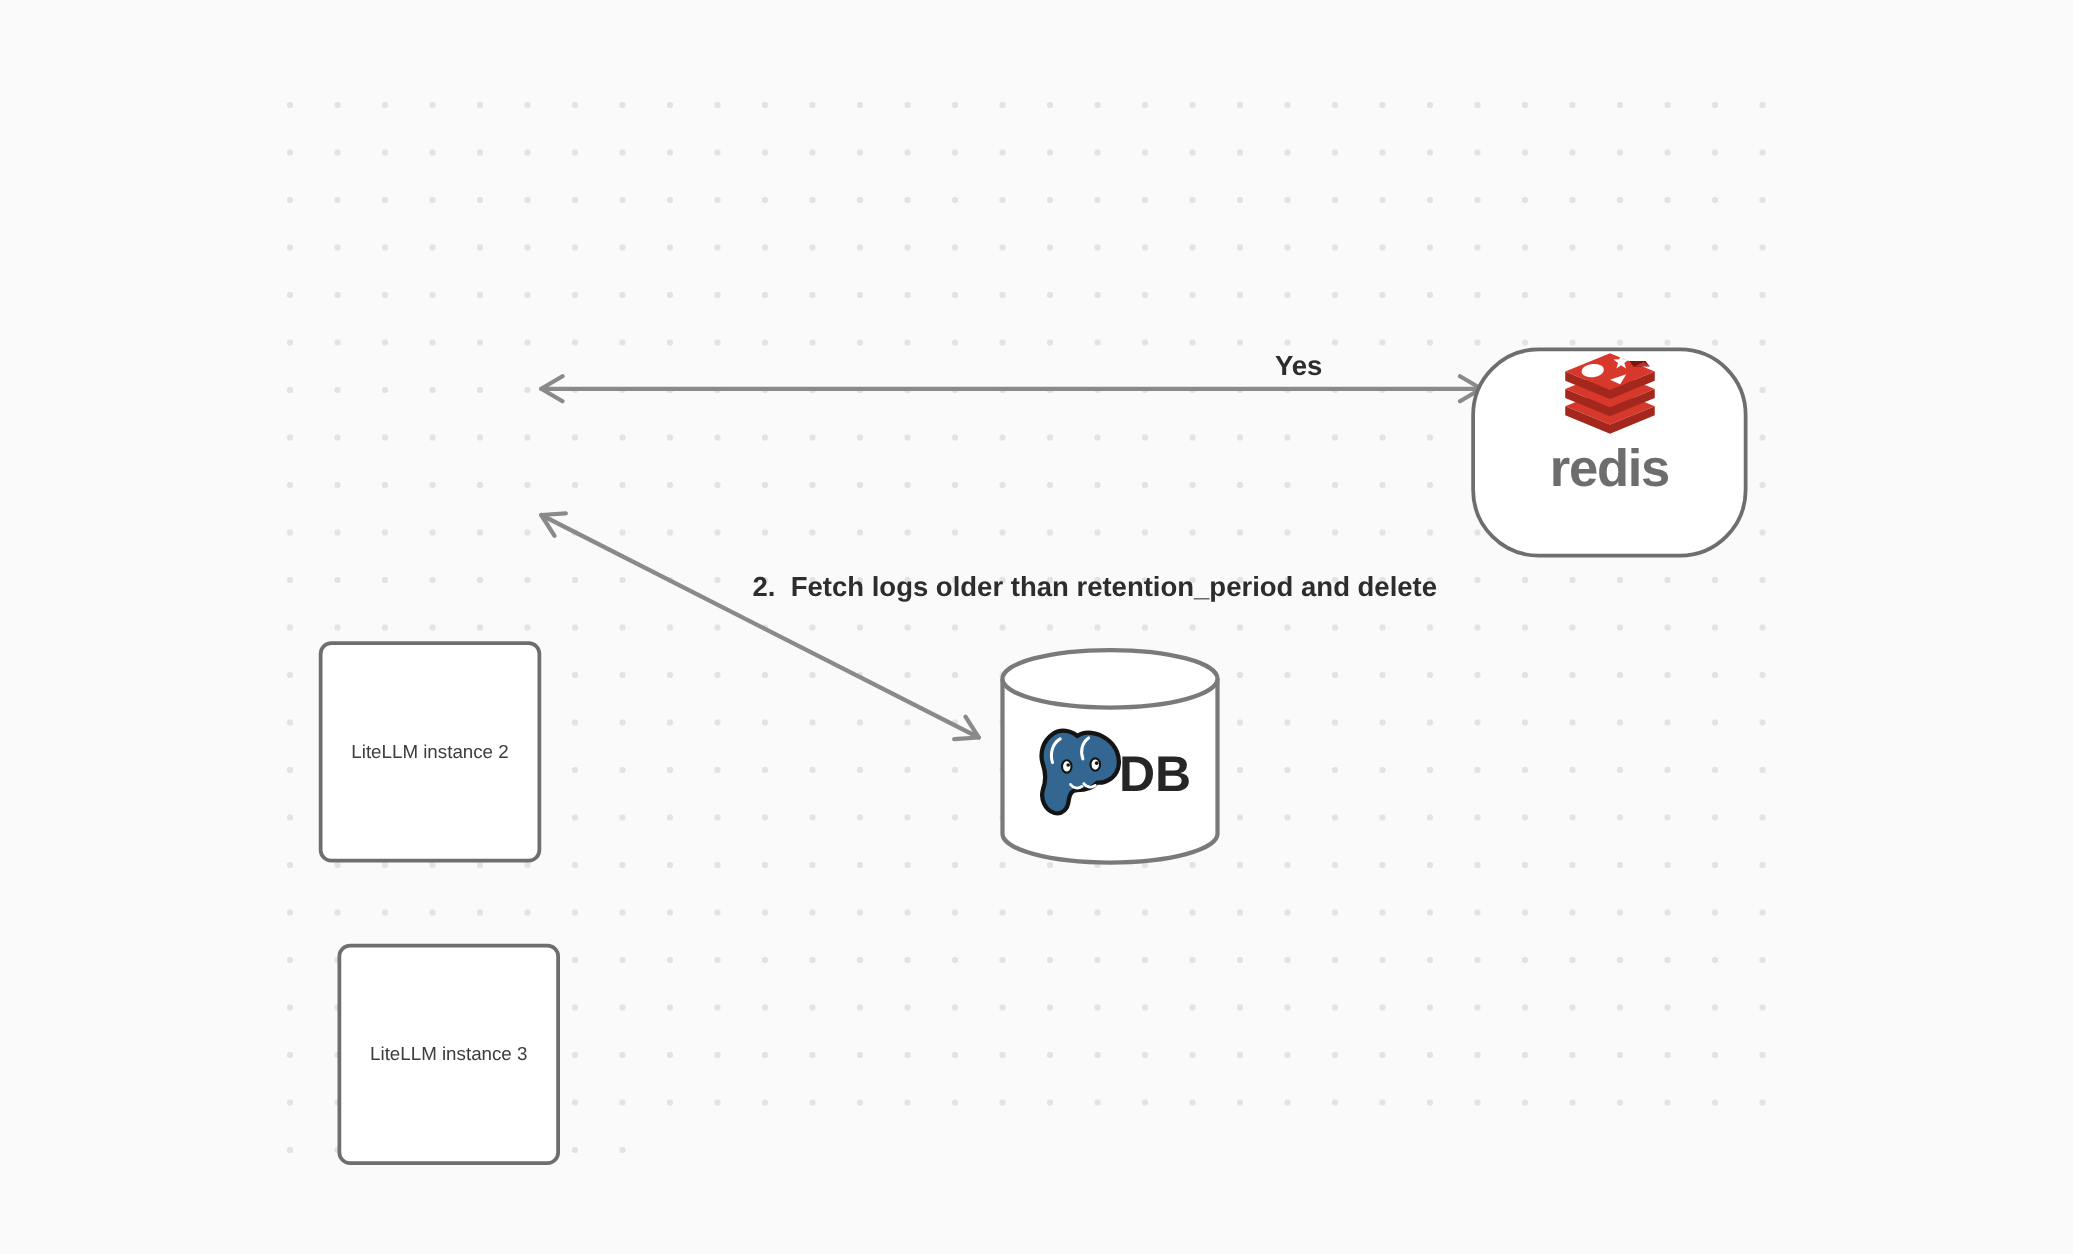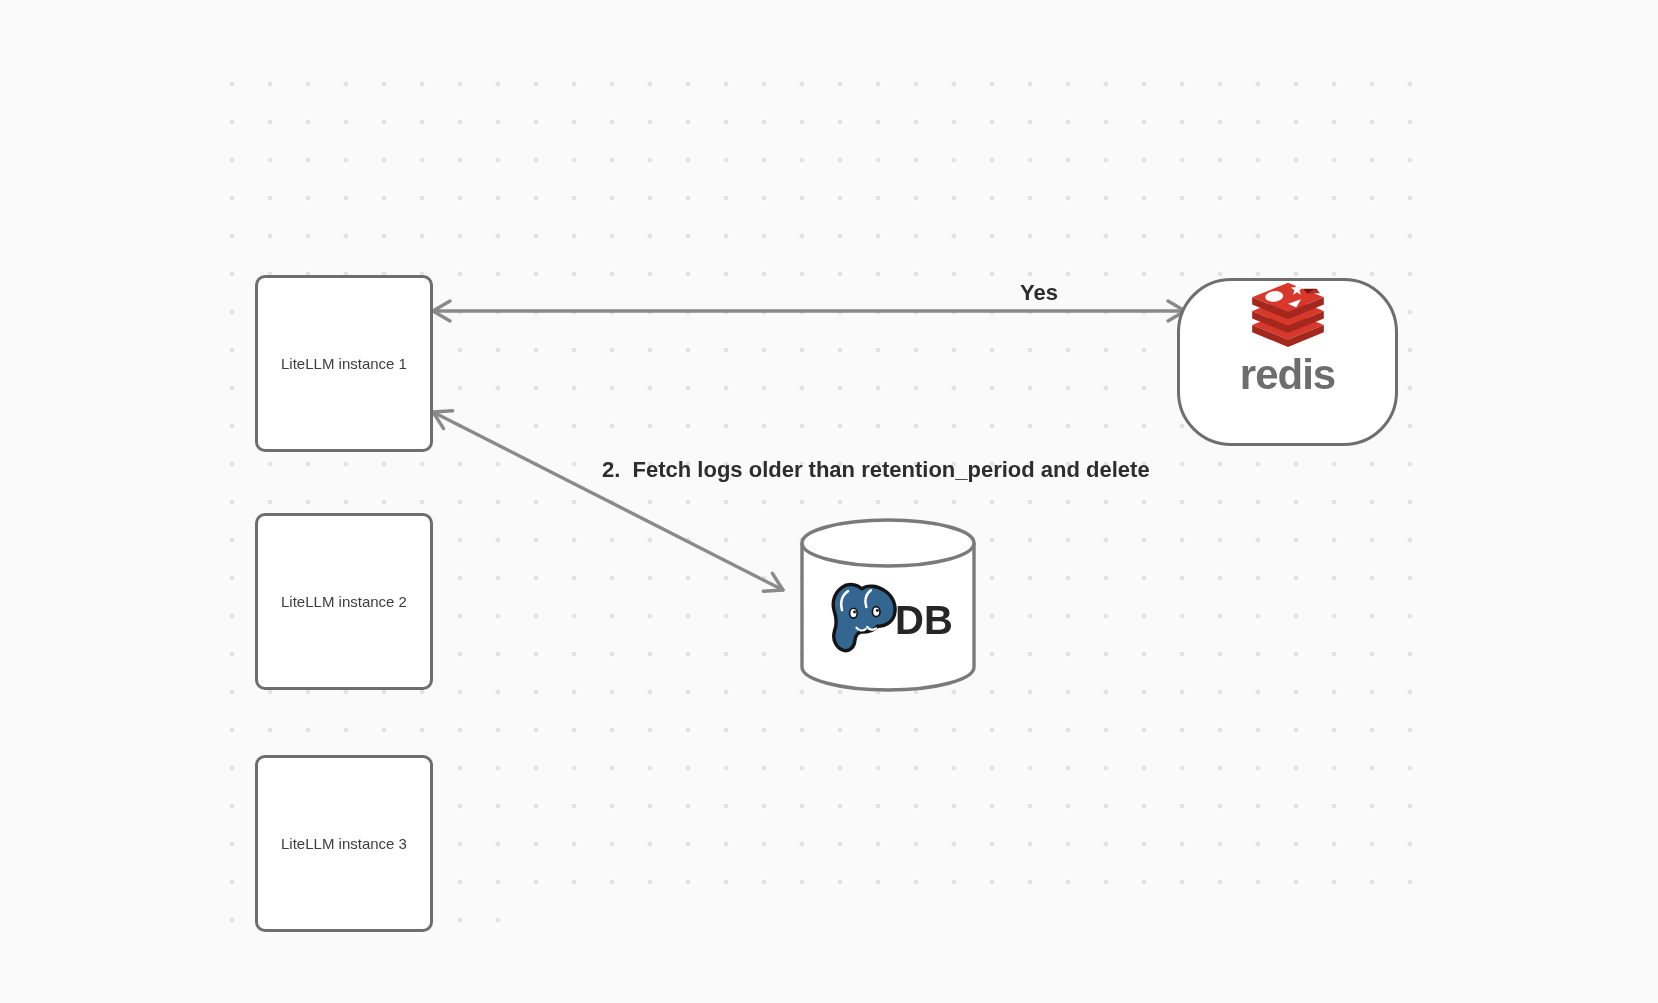--- a/index.html
+++ b/index.html
@@ -34,21 +34,21 @@
     display: flex; align-items: center; justify-content: center;
     z-index: 2;
   }
   .instance-label {
     font-size: 15px;
     color: #3d3d3d;
     text-align: center;
   }
   #box-instance-1 { top: 275px; }
   #box-instance-2 { top: 513px; }
-  #box-instance-3 { top: 755px; }
+  #box-instance-3 { top: 755px; margin-left: 15px; }
 
   #redis-node {
     position: absolute;
     left: 1177px; top: 278px;
     width: 221px; height: 168px;
     box-sizing: border-box;
     background: #ffffff;
     border: 3px solid #6e6e6e;
     border-radius: 54px;
     display: flex; flex-direction: column; align-items: center;
@@ -114,23 +114,20 @@
   <svg id="arrows-svg" width="1658" height="1003" viewBox="0 0 1658 1003">
     <defs>
       <marker id="ah" viewBox="0 0 24 24" refX="22" refY="12" markerWidth="24" markerHeight="24" markerUnits="userSpaceOnUse" orient="auto-start-reverse">
         <path d="M5,2 L22,12 L5,22" fill="none" stroke="#8a8a8a" stroke-width="3.4" stroke-linecap="round" stroke-linejoin="round"></path>
       </marker>
     </defs>
     <line x1="433" y1="311" x2="1185" y2="311" stroke="#8a8a8a" stroke-width="3.4" stroke-linecap="round" marker-start="url(#ah)" marker-end="url(#ah)"></line>
     <line x1="433" y1="412" x2="783" y2="590" stroke="#8a8a8a" stroke-width="3.4" stroke-linecap="round" marker-start="url(#ah)" marker-end="url(#ah)"></line>
   </svg>
 
-  <div class="node-box" id="box-instance-1">
-    <span class="instance-label">LiteLLM instance 1</span>
-  </div>
   <div class="node-box" id="box-instance-2">
     <span class="instance-label">LiteLLM instance 2</span>
   </div>
   <div class="node-box" id="box-instance-3">
     <span class="instance-label">LiteLLM instance 3</span>
   </div>
 
   <div id="redis-node">
     <svg width="82" height="70" viewBox="0 0 100 86">
 

